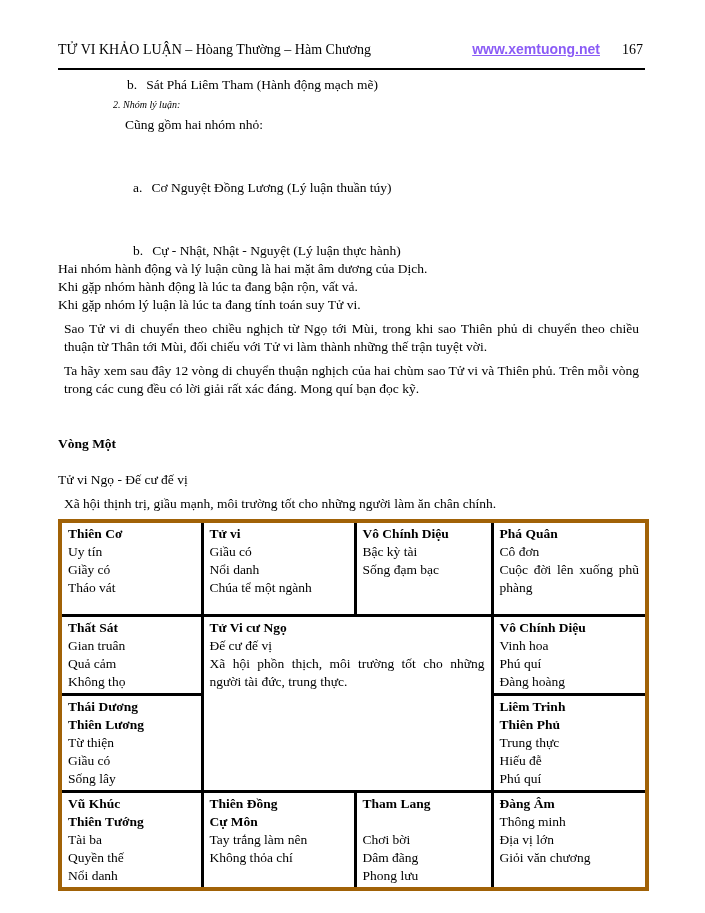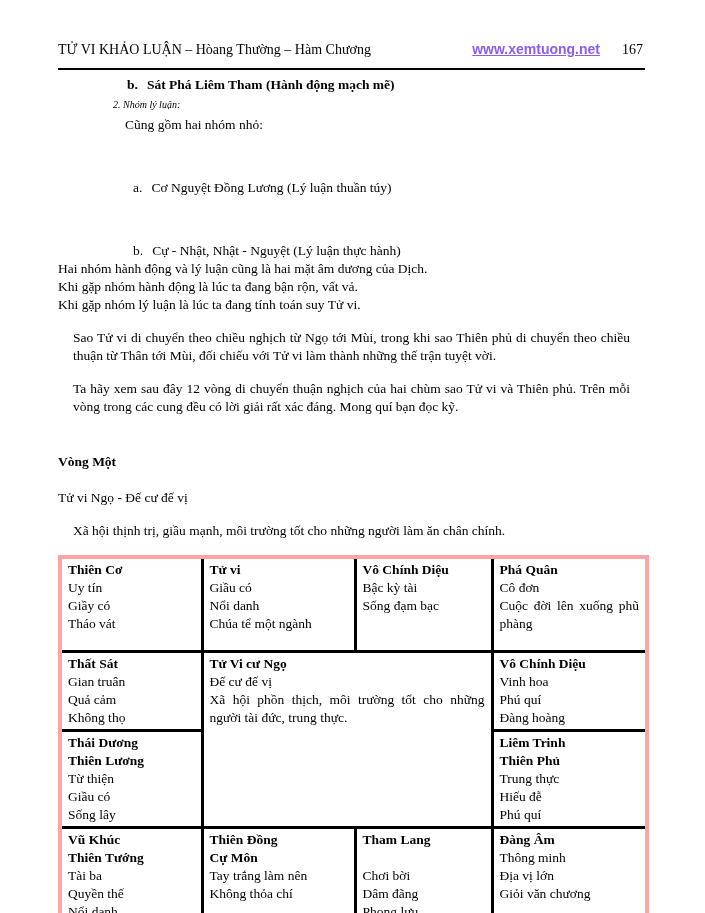--- a/index.html
+++ b/index.html
@@ -16,32 +16,32 @@
   .header-right { display:flex; align-items:baseline; gap:22px; }
   .header-link {
     font-family:"Liberation Sans","DejaVu Sans",sans-serif;
     font-weight:bold; font-size:14px; text-decoration:underline; color:#0000ff;
   }
   .header-page { font-size:14px; padding-right:2px;text-align:center; }
   .header-rule { border-top:2px solid #000; margin-top:9px; }
 
   
   .line { margin:0; }
-  .l-item1 { margin-top:6px; padding-left:69px;font-weight:bold; }
+  .l-item1 { margin-top:6px; padding-left:69px; }
   .l-heading { padding-left:55px; font-style:italic; font-size:10px; line-height:22px; }
   .l-lead { padding-left:67px; }
   .l-sub { padding-left:75px;margin-top:45px; }
   .lbl { display:inline-block; margin-right:9px; }
-  p.just { margin:15px; text-align:justify; }
+  p.just { margin:6px; text-align:justify; }
   .gap-top18 { margin-top:18px; }
   .s-heading { margin-top:37px; font-weight:bold; }
   .s-sub { margin-top:18px; }
 
   
-  table.chart { border-collapse:collapse; table-layout:fixed; width:587px; margin-top:2px; border:4px solid #fca5a5;padding-left:20px; }
+  table.chart { border-collapse:collapse; table-layout:fixed; width:587px; margin-top:2px; border:4px solid #a16207;padding-left:20px; }
   table.chart td {
     border:3px solid #000; vertical-align:top; padding:2px 6px 2px 6px;
     font-size:13.5px; line-height:18px; overflow:hidden;
   }
   .cell-title { font-weight:bold; white-space:pre-line; margin:0; }
   .cell-lines { white-space:pre-line; margin:0; }
   .cell-lines.just { text-align:justify; }
   td.center-cell { padding-top:34px; }
 </style>
 </head>

